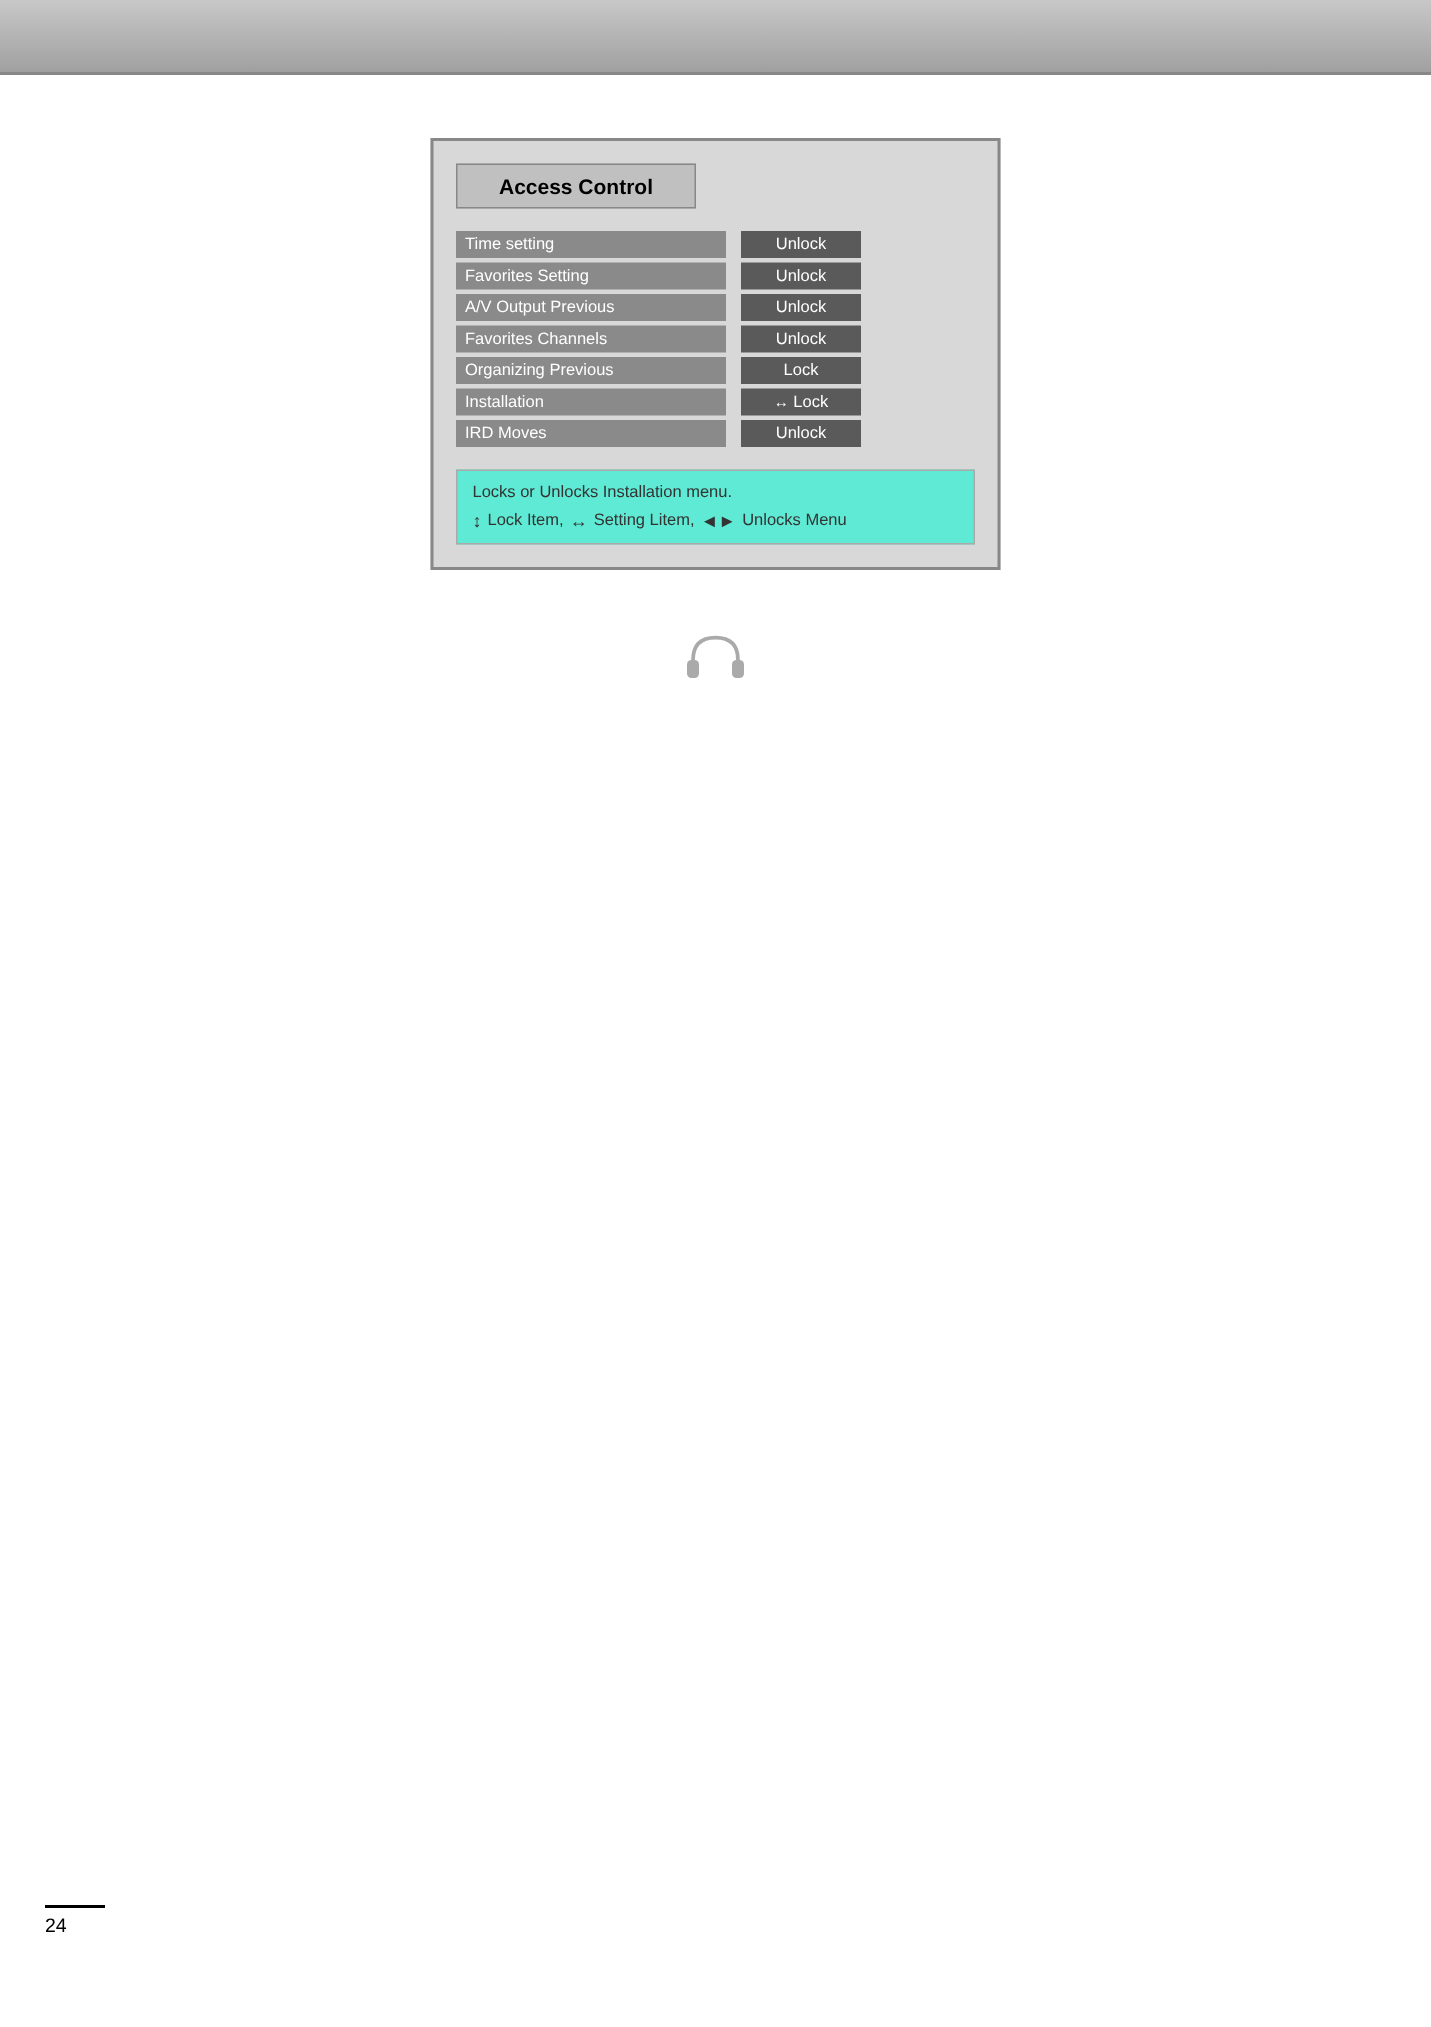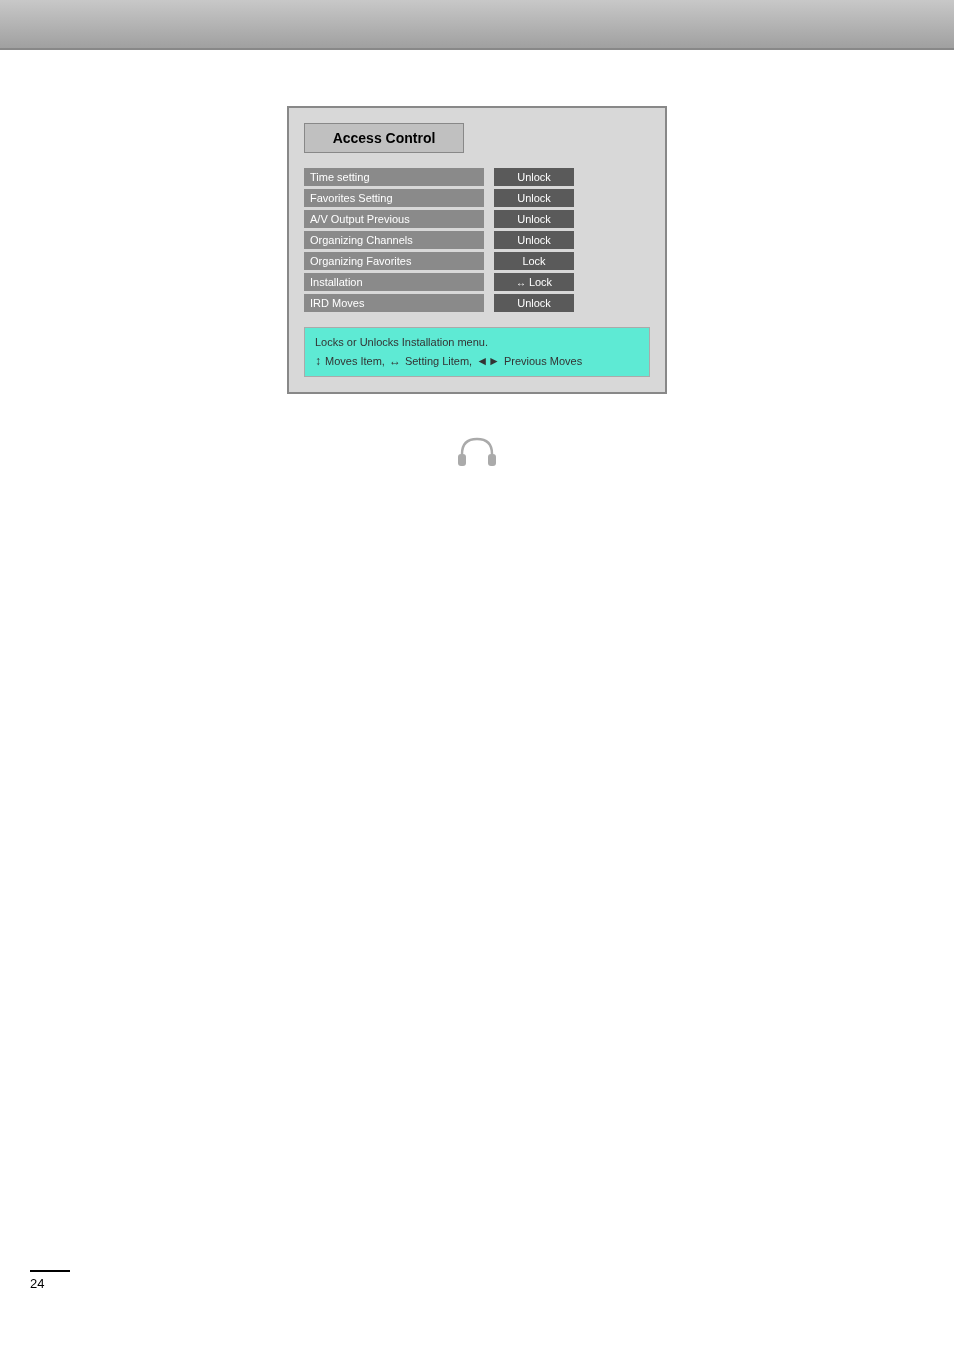--- a/index.html
+++ b/index.html
@@ -33,21 +33,21 @@
     .main-content {
       padding: 30px 80px;
     }
 
     
     .dialog-box {
       width: 380px;
       background: #d8d8d8;
       border: 2px solid #888;
       padding: 15px;
-      margin: 26px auto;
+      margin: 12px auto;
     }
 
     .dialog-title-bar {
       background: #c0c0c0;
       border: 1px solid #888;
       text-align: center;
       padding: 6px 10px;
       font-weight: bold;
       font-size: 14px;
       margin-bottom: 15px;
@@ -192,30 +192,30 @@
         <div class="menu-label">
           <span>A/V Output Previous</span>
         </div>
         <div class="menu-value">
           <span>Unlock</span>
         </div>
       </div>
 
       <div class="menu-row">
         <div class="menu-label">
-          <span>Organizing Channels</span>
-        </div>
-        <div class="menu-value">
-          <span>Unlock</span>
-        </div>
-      </div>
-
-      <div class="menu-row">
-        <div class="menu-label">
-          <span>Organizing Favorites</span>
+          <span>Favorites Channels</span>
+        </div>
+        <div class="menu-value">
+          <span>Unlock</span>
+        </div>
+      </div>
+
+      <div class="menu-row">
+        <div class="menu-label">
+          <span>Organizing Previous</span>
         </div>
         <div class="menu-value">
           <span>Lock</span>
         </div>
       </div>
 
       <div class="menu-row">
         <div class="menu-label">
           <span>Installation</span>
         </div>
@@ -233,25 +233,25 @@
           <span>Unlock</span>
         </div>
       </div>
 
     </div>
 
     <div class="info-box">
       <div class="info-text">Locks or Unlocks Installation menu.</div>
       <div class="nav-hints">
         <span class="nav-arrow">↕</span>
-        <span>Moves Item,</span>
+        <span>Lock Item,</span>
         <span class="nav-arrow">↔</span>
         <span>Setting Litem,</span>
         <span class="nav-arrow">◄►</span>
-        <span>Previous Moves</span>
+        <span>Unlocks Menu</span>
       </div>
     </div>
 
   </div>
 
   <div class="icon-area">
     <span class="headphone-icon">
       
       <svg width="50" height="40" viewBox="0 0 50 40" fill="none" xmlns="http://www.w3.org/2000/svg">
         <path d="M10 20 C10 10 15 5 25 5 C35 5 40 10 40 20" stroke="#aaa" stroke-width="2.5" fill="none"></path>

